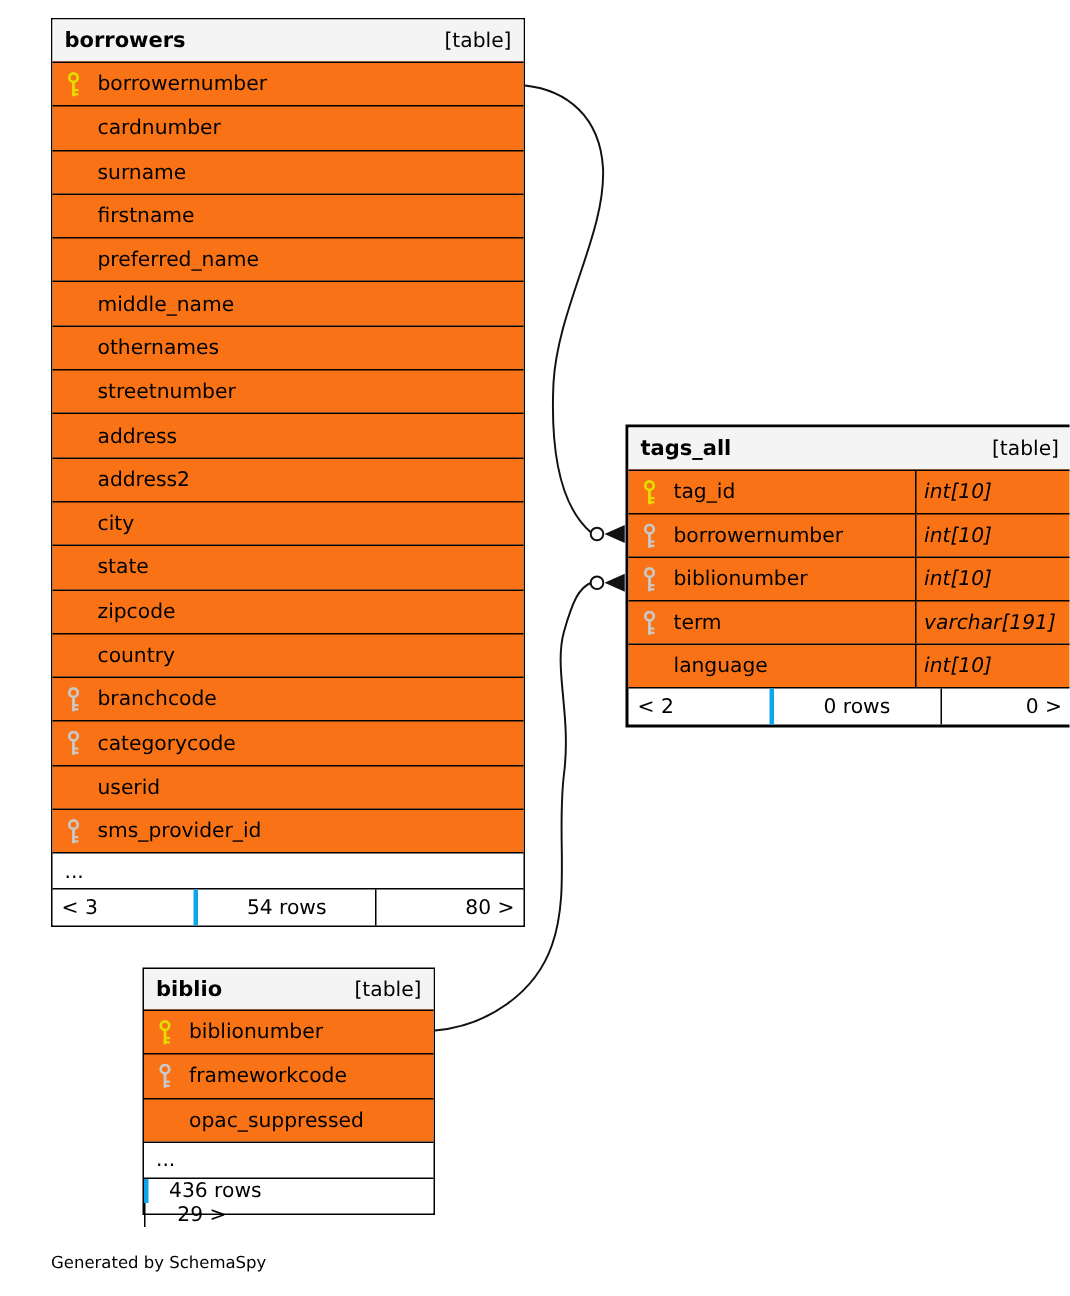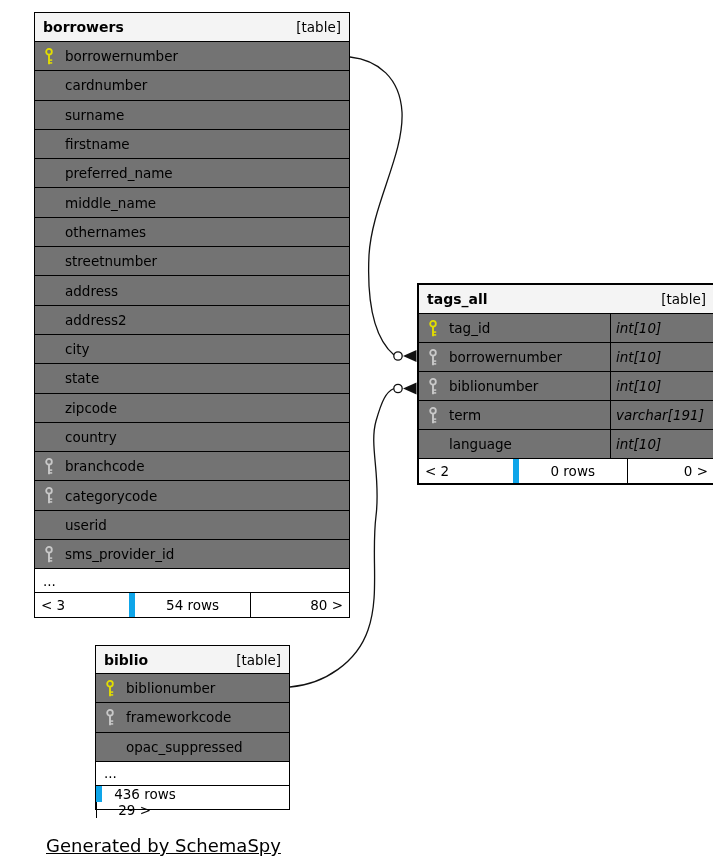--- a/index.html
+++ b/index.html
@@ -15,52 +15,52 @@
   }
   .tbl.thick{border-width:2px;}
   .thead{
     display:flex;justify-content:space-between;align-items:center;
     height:28px;background:#f4f4f4;padding:0 8px;box-sizing:border-box;
   }
   .ttitle{font-weight:bold;font-size:14px;}
   .tbadge{font-size:13.5px;}
   .trow{
     display:flex;align-items:center;height:29.3px;
-    border-top:1px solid #000;box-sizing:border-box;background:#737373;
+    border-top:1px solid #000;box-sizing:border-box;background:#f97316;
   }
   .namecell{display:flex;align-items:center;flex:1;padding-left:9px;align-self:stretch;}
   .typecell{
     width:104px;flex:0 0 104px;border-left:1px solid #000;align-self:stretch;
     display:flex;align-items:center;padding-left:5px;box-sizing:border-box;font-style:italic;
   }
   .keysvg{width:10px;height:17px;flex:0 0 10px;margin-right:11px;visibility:hidden;}
   .keysvg.key-primary{visibility:visible;color:#e3de00;}
   .keysvg.key-foreign{visibility:visible;color:#c9c9c9;}
   .tdots{
     height:24px;border-top:1px solid #000;box-sizing:border-box;
     display:flex;align-items:center;padding-left:8px;
   }
   .tfoot{display:flex;height:25px;border-top:1px solid #000;box-sizing:border-box;}
   .tfoot > span{display:flex;align-items:center;box-sizing:border-box;}
   .fl{padding-left:6px;justify-content:flex-start;}
-  .fc{justify-content:center;border-left:6px solid #0ea5e9;}
+  .fc{justify-content:center;border-left:3px solid #0ea5e9;}
   .fr{justify-content:flex-end;padding-right:6px;border-left:1px solid #000;}
   
   #t-borrowers{left:14px;top:12px;width:316px;}
   #t-borrowers .fl{width:30%;} #t-borrowers .fc{width:38.5%;} #t-borrowers .fr{width:31.5%;}
   
   #t-tags{left:397px;top:283px;width:299px;}
   #t-tags .trow{height:29px;gap:20px;}
   #t-tags .fl{width:31.8%;} #t-tags .fc{width:38.6%;} #t-tags .fr{width:29.6%;}
   
   #t-biblio{left:75px;top:645px;width:195px;}
   #t-biblio .thead{height:27px;}
   #t-biblio .fl{width:20.7%;} #t-biblio .fc{width:47.7%;} #t-biblio .fr{width:31.6%;}
   #t-biblio .tfoot{height:24px;flex-direction:column;}
-  .gen-note{position:absolute;left:26px;top:835px;font-size:18px;z-index:1;text-decoration:underline;}
+  .gen-note{position:absolute;left:14px;top:835px;font-size:11px;z-index:1;}
   .hiddendefs{position:absolute;width:0;height:0;overflow:hidden;}
 </style>
 </head>
 <body>
 
 <svg class="hiddendefs" aria-hidden="true">
   <symbol id="keyicon" viewBox="0 0 10 18">
     <circle cx="5" cy="4" r="3.0" fill="none" stroke="currentColor" stroke-width="1.9"></circle>
     <line x1="5" y1="7" x2="5" y2="17.2" stroke="currentColor" stroke-width="2"></line>
     <line x1="5" y1="12.8" x2="8.4" y2="12.8" stroke="currentColor" stroke-width="1.6"></line>

